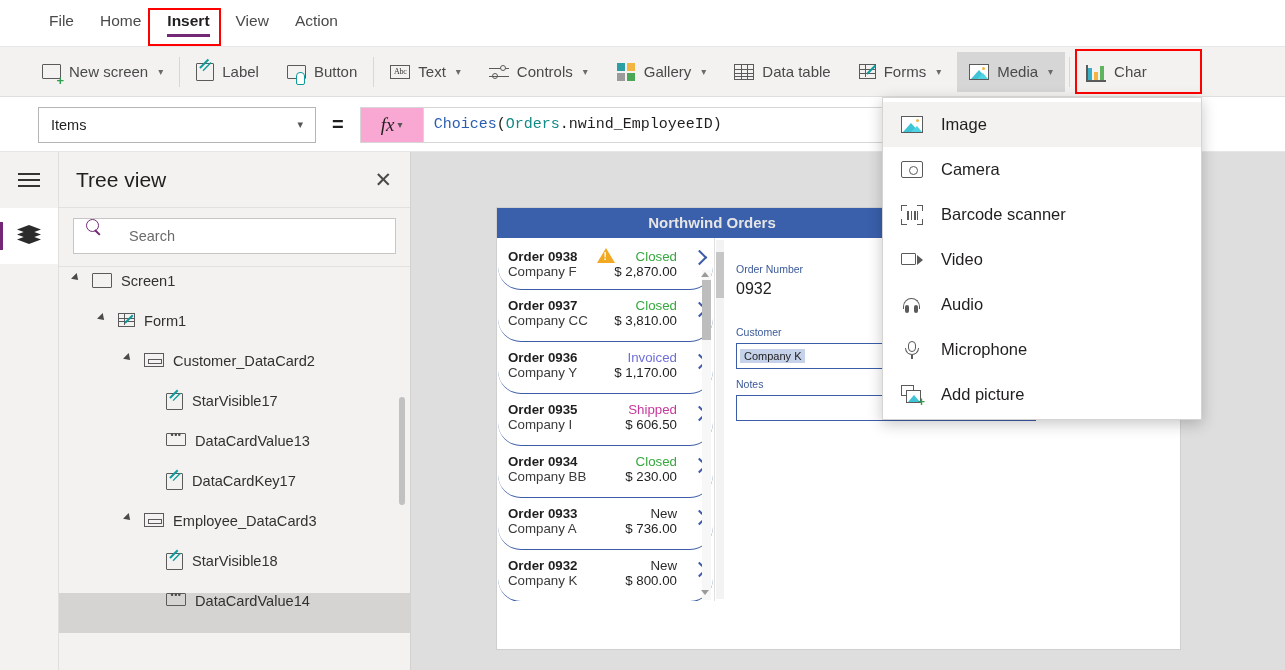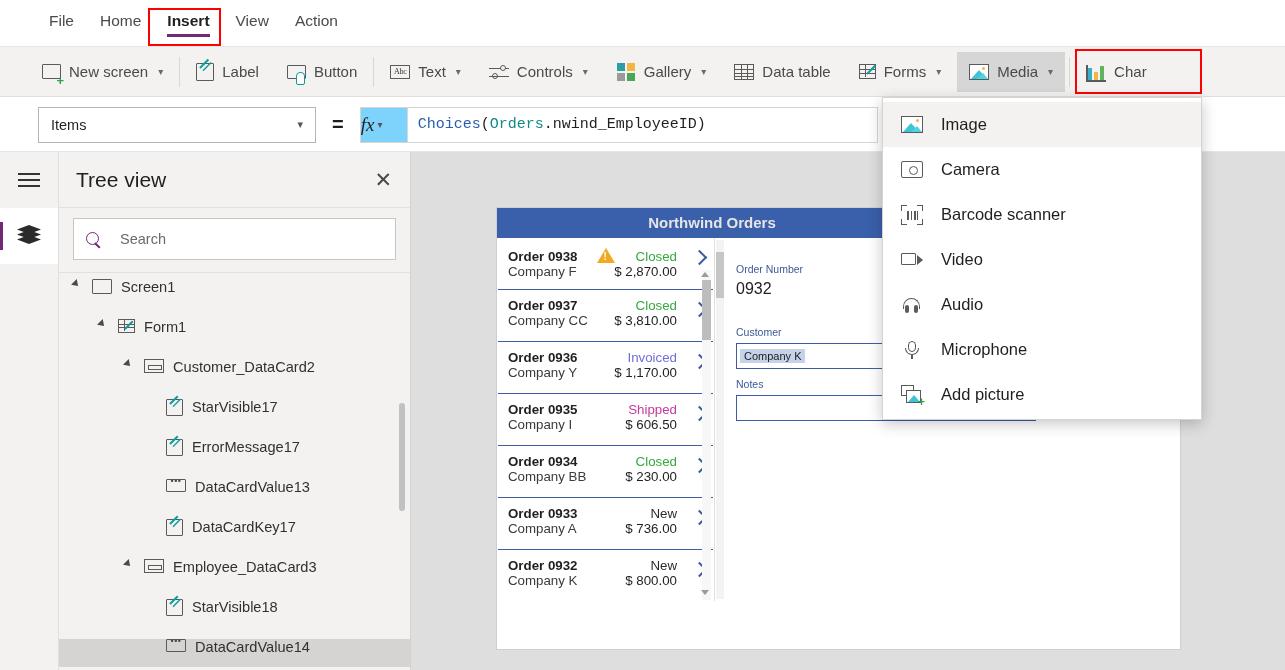--- a/index.html
+++ b/index.html
@@ -165,22 +165,22 @@
   }
   .prop-select {
     margin-left:38px; width:278px; height:36px;
     border:1px solid #b5b5b5; background:#fff;
     display:flex; align-items:center; justify-content:space-between;
     padding:0 12px; font-size:14.5px; color:#201f1e;
   }
   .prop-select .chev { font-size:11px; color:#555; }
   .eq { margin:0 16px; font-size:20px; color:#201f1e; font-weight:bold; }
   .fx-box {
-    width:48px; height:36px; background:#7dd3fc; border:1px solid #d8d6d4;
-    display:flex; align-items:center; justify-content:flex-start; gap:3px;
+    width:64px; height:36px; background:#f9a8d4; border:1px solid #d8d6d4;
+    display:flex; align-items:center; justify-content:center; gap:3px;
   }
   .fx-box .fx {
     font-family:"Liberation Serif", serif; font-style:italic;
     font-size:19px; color:#201f1e;
   }
   .fx-box .chev { font-size:10px; color:#555; }
   .formula-input {
     height:36px; width:470px; background:#fff; border:1px solid #d8d6d4; border-left:none;
     display:flex; align-items:center; padding:0 10px;
     font-family:"Liberation Mono", monospace; font-size:15px;
@@ -223,22 +223,22 @@
     background:#f3f2f1; border-right:1px solid #d4d2d0;
   }
   .tree-head {
     height:56px; display:flex; align-items:center; justify-content:space-between;
     padding:0 18px 0 17px; border-bottom:1px solid #e3e1df;
   }
   .tree-title { font-size:21px; color:#201f1e; }
   .tree-close { font-size:21px; color:#4a4a4a; cursor:pointer; line-height:1; }
   .tree-searchwrap { padding:10px 14px 12px 14px; border-bottom:1px solid #e3e1df; }
   .tree-search {
-    height:42px; background:#fff; border:1px solid #c8c6c4;
-    display:flex; align-items:center; gap:17px; padding:0 12px;
+    height:36px; background:#fff; border:1px solid #c8c6c4;
+    display:flex; gap:26px; padding:0 12px;
   }
   .mag { width:15px; height:15px; position:relative; flex:0 0 auto; }
   .mag:before {
     content:""; position:absolute; left:0; top:0; width:11px; height:11px;
     border:1.6px solid #742774; border-radius:50%;
   }
   .mag:after {
     content:""; position:absolute; left:9px; top:10px; width:7px; height:1.6px;
     background:#742774; transform:rotate(45deg); transform-origin:left center;
   }
@@ -315,20 +315,21 @@
   }
 
   
   .gallery {
     position:absolute; left:1px; top:30px; width:215px; height:363px;
     background:#fff; overflow:hidden;
   }
   .grow {
     position:relative; height:52px; border-bottom:1px solid #3c5ca8;
     padding:8px 8px 0 10px;
+    border-radius:23px;
   }
   .grow .r1, .grow .r2 { display:flex; justify-content:space-between; align-items:baseline; }
   .grow .oid { font-size:13.3px; font-weight:bold; color:#1f1f1f; }
   .grow .comp { font-size:13.3px; color:#3b3b3b; }
   .grow .st { font-size:13.3px; margin-right:28px; }
   .grow .amt { font-size:13.3px; color:#1f1f1f; margin-right:28px; }
   .chevr {
     position:absolute; right:8px; top:14px; width:11px; height:11px;
     border-right:2.4px solid #3c5ca8; border-top:2.4px solid #3c5ca8;
     transform:rotate(45deg);
@@ -621,24 +622,20 @@
     <div class="tnode" style="padding-left:66px;">
       <span class="caret open"></span>
       <span class="ticon ti-card">
           <i></i>
         </span>
       <span>Customer_DataCard2</span>
     </div>
     <div class="tnode" style="padding-left:107px;">
       <span class="ticon ti-lbl"></span>
       <span>StarVisible17</span>
-    </div>
-    <div class="tnode" style="padding-left:107px;">
-      <span class="ticon ti-lbl"></span>
-      <span>ErrorMessage17</span>
     </div>
     <div class="tnode" style="padding-left:107px;">
       <span class="ticon ti-dots"></span>
       <span>DataCardValue13</span>
     </div>
     <div class="tnode" style="padding-left:107px;">
       <span class="ticon ti-lbl"></span>
       <span>DataCardKey17</span>
     </div>
     <div class="tnode" style="padding-left:66px;">

